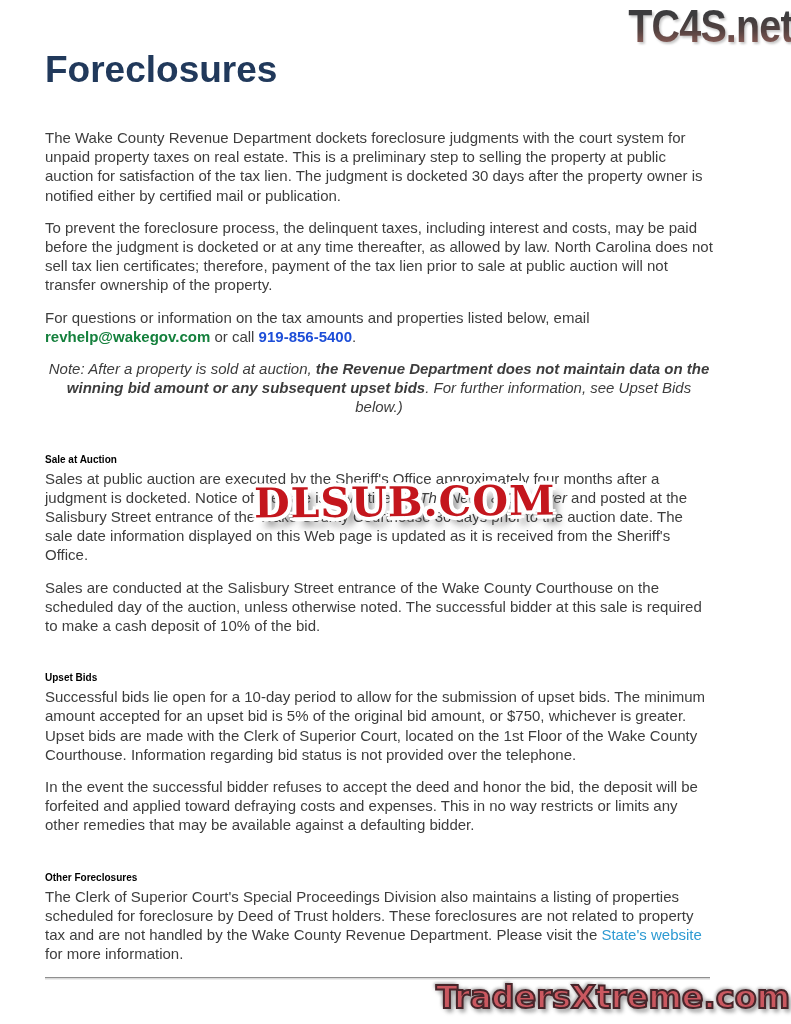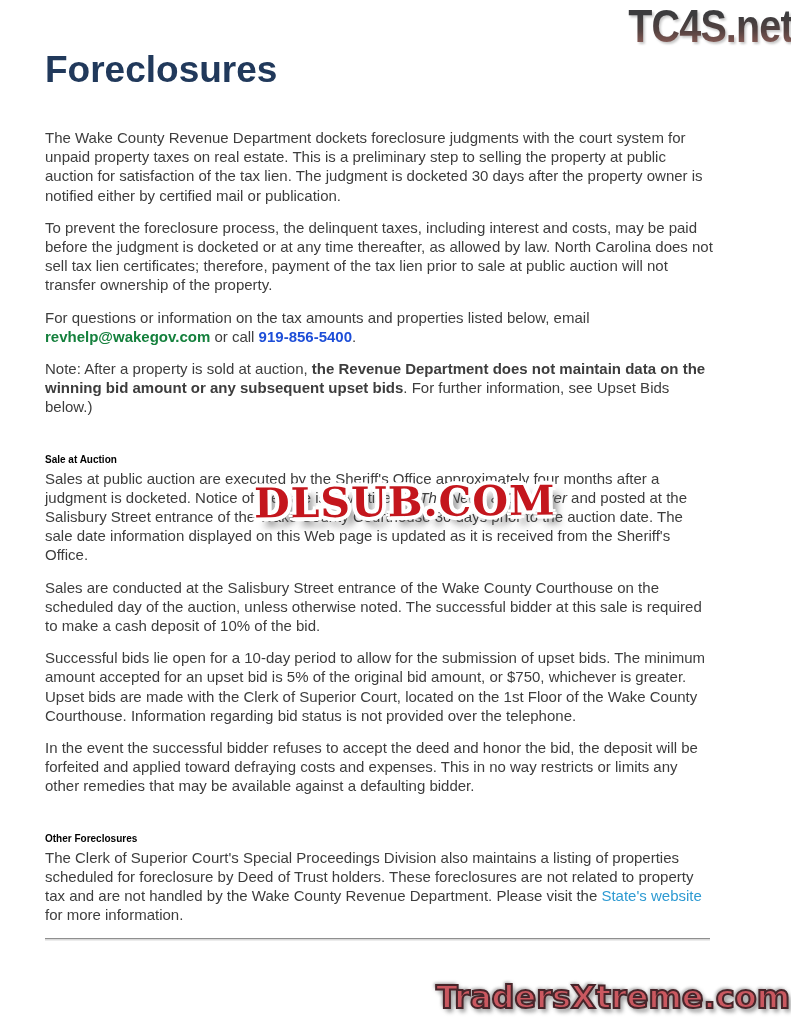--- a/index.html
+++ b/index.html
@@ -17,21 +17,21 @@
     margin-bottom:38px;
   }
   p { margin-bottom:13px; }
   .section-heading {
     color:#000000; font-weight:700; font-size:10px; line-height:19px;
     margin-top:33px; margin-bottom:0;
   }
   .email-link { color:#15803d; font-weight:700; text-decoration:none; cursor:pointer; }
   .state-link { color:#2d9ad2; font-weight:400; text-decoration:none; cursor:pointer; }
   .bold { font-weight:700; color:#1d4ed8; }
-  .note { margin-bottom:0; }
+  .note { font-style:italic; margin-bottom:0;text-align:center; }
   .note .bold-it { font-weight:700; }
   .italic { font-style:italic; }
   .rule {
     margin-top:10px; width:665px; height:3px;
     border-top:1px solid #8f8f8f; border-bottom:1px solid #ececec; background:#d9d9d9;
   }
   
   .wm-top {
     position:absolute; top:2px; right:-2px; z-index:5;
     font-weight:700; font-size:47px; line-height:1; letter-spacing:-1px;
@@ -73,20 +73,21 @@
   <p>To prevent the foreclosure process, the delinquent taxes, including interest and costs, may be paid before the judgment is docketed or at any time thereafter, as allowed by law. North Carolina does not sell tax lien certificates; therefore, payment of the tax lien prior to sale at public auction will not transfer ownership of the property.</p>
 
   <p><span>For questions or information on the tax amounts and properties listed below, email </span><a class="email-link" href="#">revhelp@wakegov.com</a><span> or call </span><span class="bold">919-856-5400</span><span>.</span></p>
 
   <p class="note"><span>Note: After a property is sold at auction, </span><span class="bold-it">the Revenue Department does not maintain data on the winning bid amount or any subsequent upset bids</span><span>. For further information, see Upset Bids below.)</span></p>
 
   <h2 class="section-heading">Sale at Auction</h2>
   <p><span>Sales at public auction are executed by the Sheriff's Office approximately four months after a judgment is docketed. Notice of the sale is advertised in </span><span class="italic">The News &amp; Observer</span><span> and posted at the Salisbury Street entrance of the Wake County Courthouse 30 days prior to the auction date. The sale date information displayed on this Web page is updated as it is received from the Sheriff's Office.</span></p>
   <p>Sales are conducted at the Salisbury Street entrance of the Wake County Courthouse on the scheduled day of the auction, unless otherwise noted. The successful bidder at this sale is required to make a cash deposit of 10% of the bid.</p>
 
+  <h2 class="section-heading">Upset Bids</h2>
   <p>Successful bids lie open for a 10-day period to allow for the submission of upset bids. The minimum amount accepted for an upset bid is 5% of the original bid amount, or $750, whichever is greater. Upset bids are made with the Clerk of Superior Court, located on the 1st Floor of the Wake County Courthouse. Information regarding bid status is not provided over the telephone.</p>
   <p>In the event the successful bidder refuses to accept the deed and honor the bid, the deposit will be forfeited and applied toward defraying costs and expenses. This in no way restricts or limits any other remedies that may be available against a defaulting bidder.</p>
 
   <h2 class="section-heading">Other Foreclosures</h2>
   <p><span>The Clerk of Superior Court's Special Proceedings Division also maintains a listing of properties scheduled for foreclosure by Deed of Trust holders. These foreclosures are not related to property tax and are not handled by the Wake County Revenue Department. Please visit the </span><a class="state-link" href="#">State's website</a><span> for more information.</span></p>
 
   <div class="rule"></div>
 
 </div>
 

